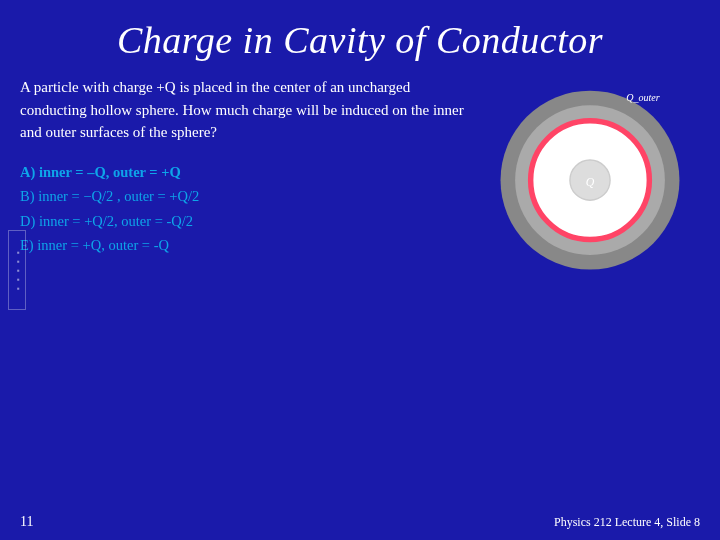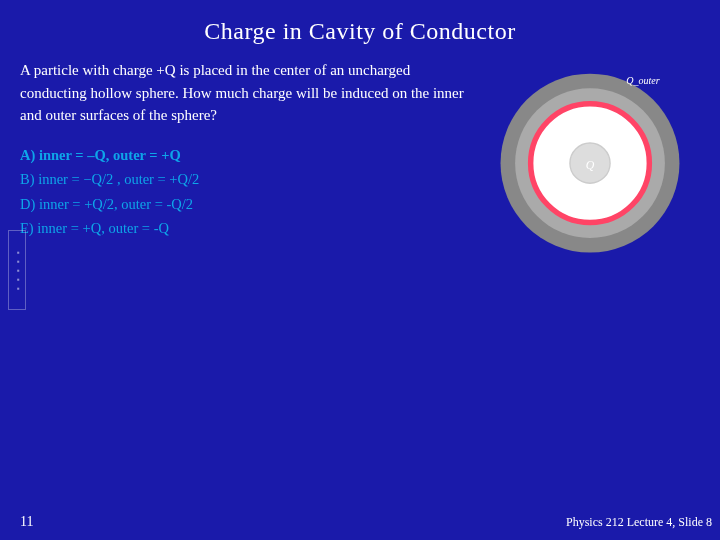--- a/index.html
+++ b/index.html
@@ -32,21 +32,22 @@
       text-align: center;
       line-height: 1.2;
       border: 1px solid rgba(255,255,255,0.3);
       padding: 2px;
       width: 18px;
       height: 80px;
     }
 
     .title {
       text-align: center;
-      font-size: 24px;
+      font-size: 38px;
+      font-style: italic;
       font-weight: normal;
       color: white;
       margin-top: 8px;
       margin-bottom: 14px;
       letter-spacing: 0.5px;
     }
 
     .content-area {
       display: flex;
       flex-direction: row;
@@ -82,21 +83,21 @@
       display: flex;
       align-items: center;
       justify-content: center;
       margin-top: -10px;
     }
 
     .footer {
       position: absolute;
       bottom: 10px;
       left: 20px;
-      right: 8px;
+      right: 20px;
       display: flex;
       justify-content: space-between;
       align-items: center;
       font-size: 13px;
       color: white;
     }
 
     .footer-left {
       font-size: 14px;
     }

